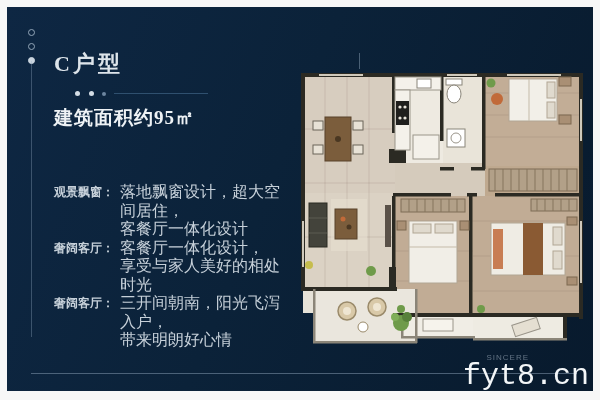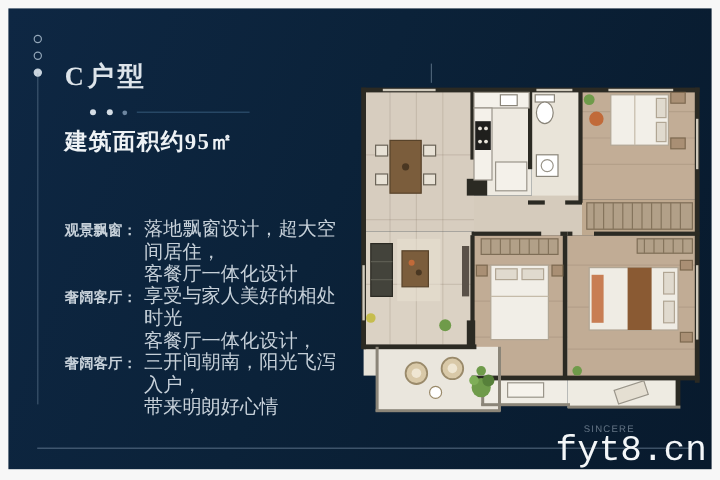--- a/index.html
+++ b/index.html
@@ -91,22 +91,22 @@
     <div class="feat">
       <div class="lbl">观景飘窗：</div>
       <div>
         <div class="txt">落地飘窗设计，超大空间居住，</div>
         <div class="txt">客餐厅一体化设计</div>
       </div>
     </div>
     <div class="feat">
       <div class="lbl">奢阔客厅：</div>
       <div>
+        <div class="txt">客餐厅一体化设计，</div>
         <div class="txt">享受与家人美好的相处时光</div>
-        <div class="txt">客餐厅一体化设计，</div>
       </div>
     </div>
     <div class="feat">
       <div class="lbl">奢阔客厅：</div>
       <div>
         <div class="txt">三开间朝南，阳光飞泻入户，</div>
         <div class="txt">带来明朗好心情</div>
       </div>
     </div>
   </div>

